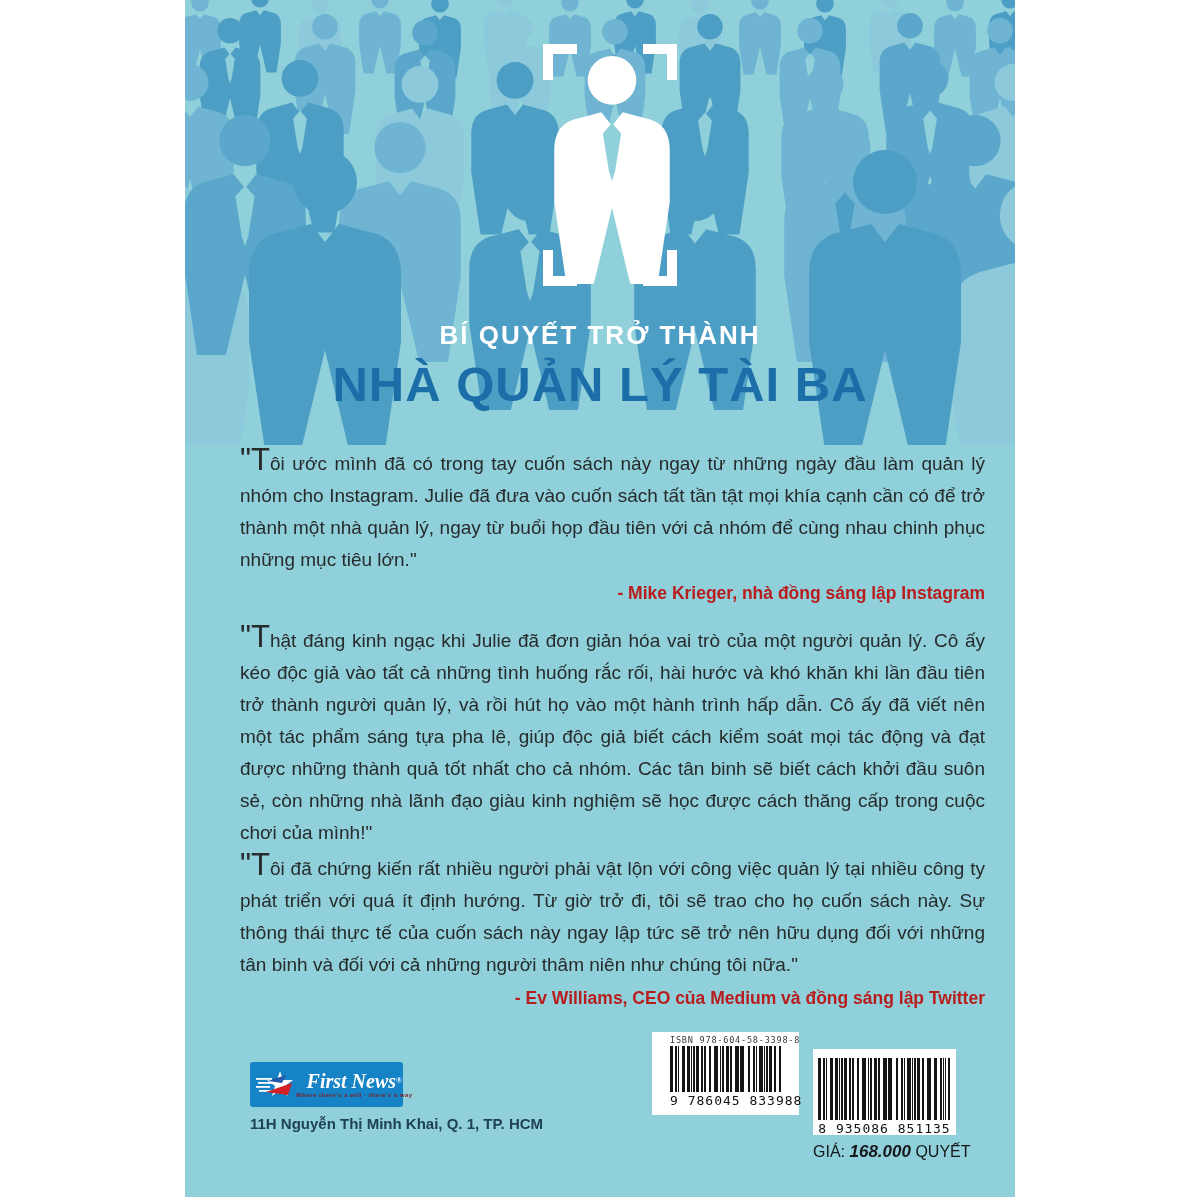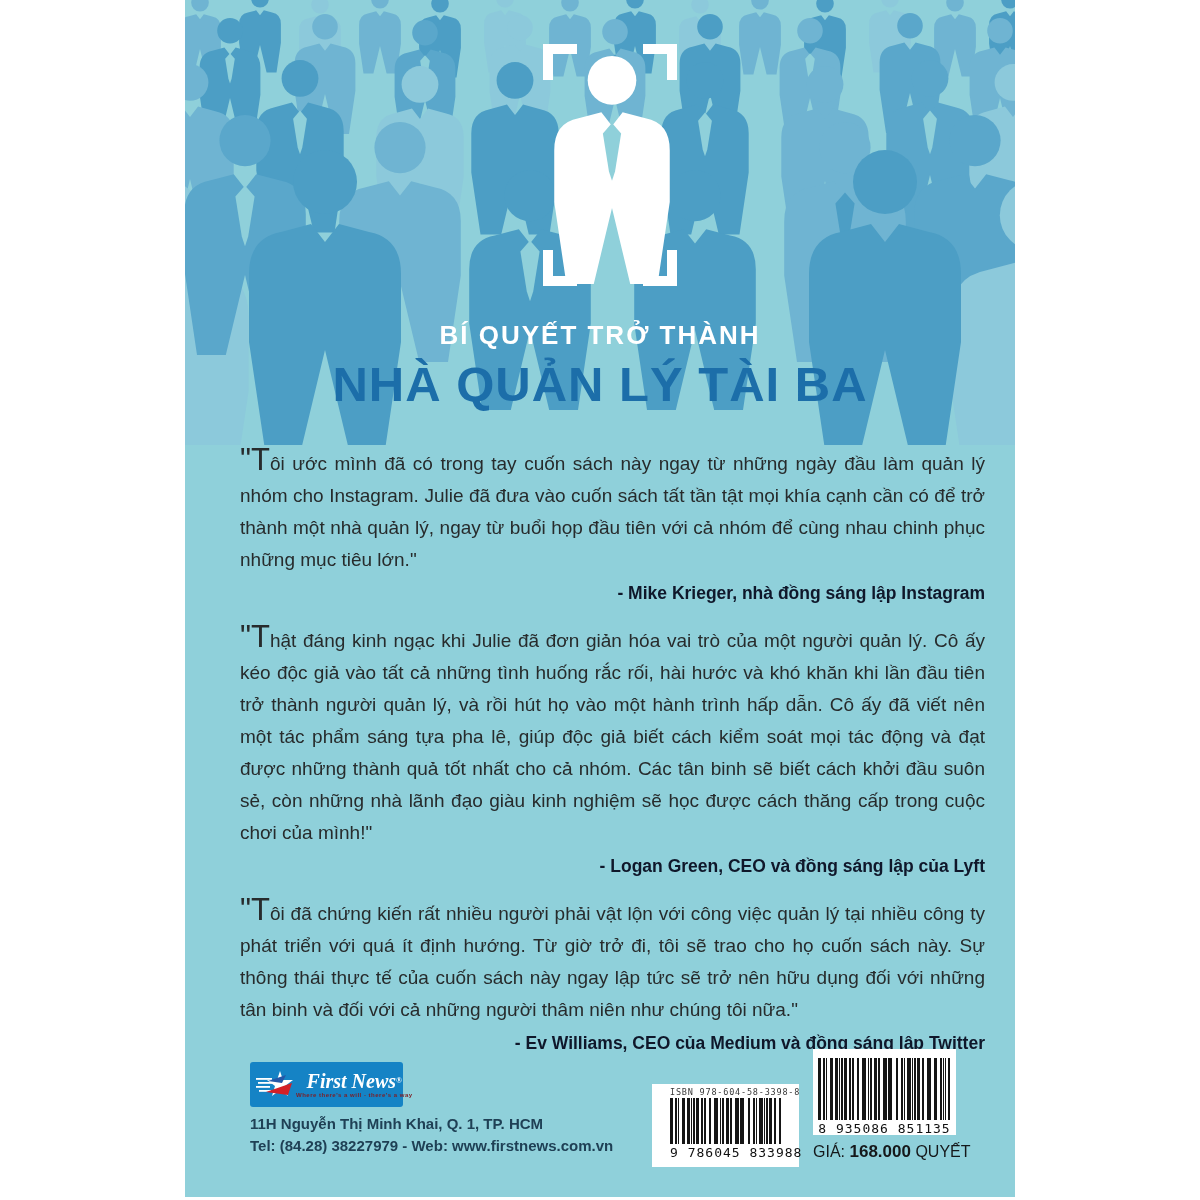--- a/index.html
+++ b/index.html
@@ -13,46 +13,46 @@
   .crowd{position:absolute;left:0;top:0;width:830px;height:445px;display:block;}
 
   .titles{position:absolute;top:320px;left:0;width:100%;text-align:center;}
   .t-small{color:#ffffff;font-size:26px;font-weight:bold;letter-spacing:2px;}
   .t-big{color:#1C6EA9;font-size:49px;font-weight:bold;letter-spacing:1px;margin-top:7px;line-height:52px;}
 
   .quotes{position:absolute;top:444px;left:55px;width:745px;color:#272B2C;}
   .quote{margin:0;}
   .q{font-size:19px;line-height:32px;text-align:justify;margin:0;}
   .q::first-letter{font-size:31px;line-height:1;}
-  .attr{text-align:right;font-weight:bold;font-size:17.5px;line-height:22px;margin:6px 0 17px 0;color:#0f172a;}
+  .attr{text-align:right;font-weight:bold;font-size:17.5px;line-height:22px;margin:6px 0 17px 0;color:#b91c1c;}
 
   .logo{position:absolute;left:65px;top:1062px;width:153px;height:45px;background:#1583C5;border-radius:3px;
         display:flex;align-items:center;padding:7px 6px;box-sizing:border-box;gap:2px;}
   .logo-star{flex:0 0 auto;display:block;}
   .logo-text{flex:1;text-align:center;}
   .logo-name{font-family:"Liberation Serif", serif;font-style:italic;font-weight:bold;color:#ffffff;font-size:20px;line-height:20px;white-space:nowrap;}
   .logo-reg{font-size:8px;vertical-align:top;color:#ffffff;}
   .logo-tag{font-size:6px;color:#7E1E24;font-weight:bold;letter-spacing:.5px;white-space:nowrap;margin-top:1px;}
 
   .address{position:absolute;left:65px;top:1113px;font-size:15px;font-weight:bold;color:#1F4055;line-height:22px;white-space:nowrap;}
 
   .bc{position:absolute;background:#ffffff;box-sizing:border-box;text-align:center;}
-  .bc-left{left:467px;top:1084px;width:147px;height:83px;padding:3px 18px 2px;}
+  .bc-left{left:467px;top:1032px;width:147px;height:83px;padding:3px 18px 2px;}
   .bc-right{left:628px;top:1049px;width:143px;height:86px;padding:8px 5px 2px;}
   .bc-label{font-family:"DejaVu Sans Mono", monospace;font-size:8.5px;letter-spacing:.8px;color:#3A3A3A;white-space:nowrap;}
   .bars{height:46px;margin-top:1px;background-color:#ffffff;
     background-image:
       repeating-linear-gradient(90deg,#151515 0 2px,rgba(0,0,0,0) 2px 5px,#151515 5px 7px,rgba(0,0,0,0) 7px 8px,#151515 8px 9px,rgba(0,0,0,0) 9px 13px),
       repeating-linear-gradient(90deg,rgba(0,0,0,0) 0 1px,#151515 1px 3px,rgba(0,0,0,0) 3px 6px,#151515 6px 7px,rgba(0,0,0,0) 7px 11px);
   }
   .bc-right .bars{height:62px;}
   .bc-num{font-family:"DejaVu Sans Mono", monospace;font-size:13px;letter-spacing:1px;color:#101010;margin-top:1px;white-space:nowrap;}
 
   .price{position:absolute;left:628px;top:1142px;width:150px;text-align:center;font-size:16px;color:#15181A;white-space:nowrap;}
-  .price b{font-size:17px;}
+  .price b{font-size:17px;font-style:italic;}
 </style>
 </head>
 <body>
 
 <div class="page">
   <div class="cover">
 
     <svg class="crowd" viewBox="0 0 830 445" xmlns="http://www.w3.org/2000/svg">
       <defs>
         <g id="p">
@@ -147,21 +147,20 @@
       <div class="t-big">NHÀ QUẢN LÝ TÀI BA</div>
     </div>
 
     <div class="quotes">
       <div class="quote">
         <p class="q">"Tôi ước mình đã có trong tay cuốn sách này ngay từ những ngày đầu làm quản lý nhóm cho Instagram. Julie đã đưa vào cuốn sách tất tần tật mọi khía cạnh cần có để trở thành một nhà quản lý, ngay từ buổi họp đầu tiên với cả nhóm để cùng nhau chinh phục những mục tiêu lớn."</p>
         <div class="attr">- Mike Krieger, nhà đồng sáng lập Instagram</div>
       </div>
       <div class="quote">
         <p class="q">"Thật đáng kinh ngạc khi Julie đã đơn giản hóa vai trò của một người quản lý. Cô ấy kéo độc giả vào tất cả những tình huống rắc rối, hài hước và khó khăn khi lần đầu tiên trở thành người quản lý, và rồi hút họ vào một hành trình hấp dẫn. Cô ấy đã viết nên một tác phẩm sáng tựa pha lê, giúp độc giả biết cách kiểm soát mọi tác động và đạt được những thành quả tốt nhất cho cả nhóm. Các tân binh sẽ biết cách khởi đầu suôn sẻ, còn những nhà lãnh đạo giàu kinh nghiệm sẽ học được cách thăng cấp trong cuộc chơi của mình!"</p>
-        <div class="attr">- Logan Green, CEO và đồng sáng lập của Lyft</div>
       </div>
       <div class="quote">
         <p class="q">"Tôi đã chứng kiến rất nhiều người phải vật lộn với công việc quản lý tại nhiều công ty phát triển với quá ít định hướng. Từ giờ trở đi, tôi sẽ trao cho họ cuốn sách này. Sự thông thái thực tế của cuốn sách này ngay lập tức sẽ trở nên hữu dụng đối với những tân binh và đối với cả những người thâm niên như chúng tôi nữa."</p>
         <div class="attr">- Ev Williams, CEO của Medium và đồng sáng lập Twitter</div>
       </div>
     </div>
 
     <div class="logo">
       <svg class="logo-star" width="38" height="32" viewBox="0 0 38 32">
         <rect x="0" y="9" width="16" height="1.8" fill="#FFFFFF"></rect>
@@ -173,21 +172,20 @@
         <path d="M12 12 L30 6 L26 14 Z" fill="#2458A8"></path>
       </svg>
       <div class="logo-text">
         <div class="logo-name"><span>First News</span><span class="logo-reg">®</span></div>
         <div class="logo-tag">Where there's a will - there's a way</div>
       </div>
     </div>
 
     <div class="address">
       <div>11H Nguyễn Thị Minh Khai, Q. 1, TP. HCM</div>
-      <div>Tel: (84.28) 38227979 - Web: www.firstnews.com.vn</div>
     </div>
 
     <div class="bc bc-left">
       <div class="bc-label">ISBN 978-604-58-3398-8</div>
       <div class="bars"></div>
       <div class="bc-num">9 786045 833988</div>
     </div>
 
     <div class="bc bc-right">
       <div class="bars"></div>

